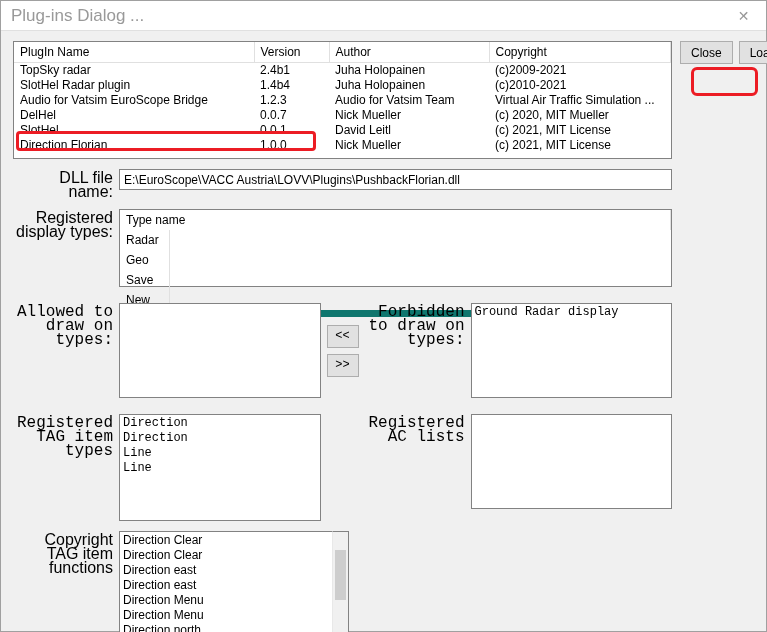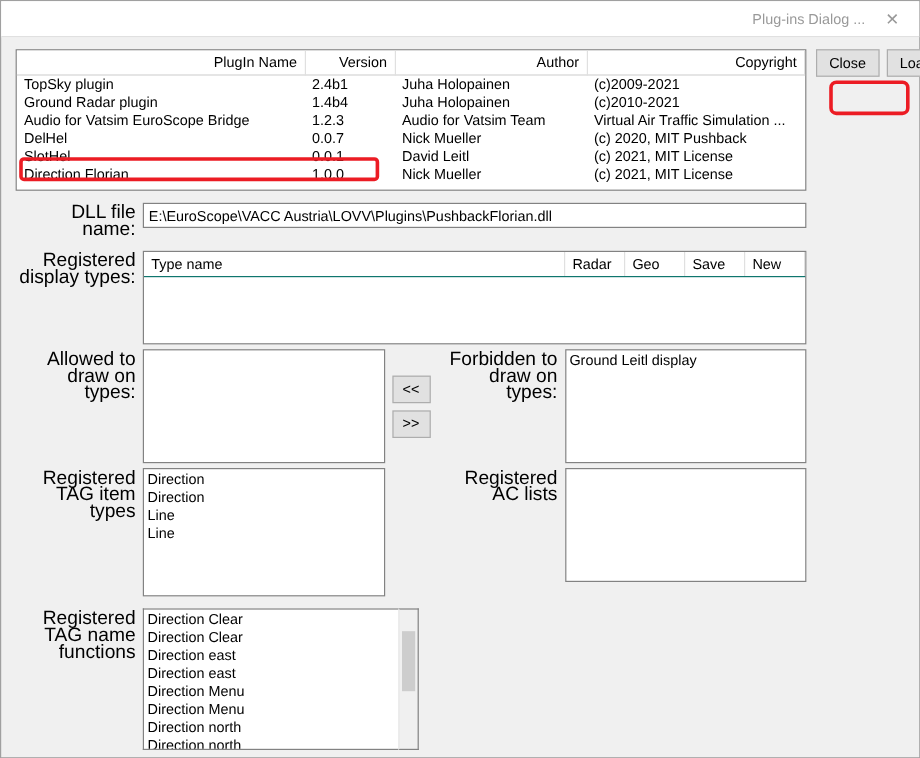--- a/index.html
+++ b/index.html
@@ -23,21 +23,21 @@
   }
   .titlebar {
     height: 30px;
     background: #fff;
     display: flex;
     align-items: center;
     padding: 0 0 0 10px;
     color: #999;
     border-bottom: 1px solid #e0e0e0;
   }
-  .titlebar-title { flex: 1; font-size: 12px; color: #999; text-align: right; }
+  .titlebar-title { flex: 1; font-size: 17px; color: #999; }
   .titlebar-close {
     width: 45px; height: 30px;
     display: flex; align-items: center; justify-content: center;
     color: #999;
     font-size: 14px;
   }
   .content {
     padding: 10px 10px 10px 12px;
     display: flex;
     gap: 8px;
@@ -63,21 +63,21 @@
   }
   .plugin-table {
     width: 100%;
     border-collapse: collapse;
     table-layout: fixed;
   }
   .plugin-table thead th {
     background: #fff;
     border-right: 1px solid #e0e0e0;
     border-bottom: 1px solid #e0e0e0;
-    text-align: right;
+    text-align: left;
     font-weight: normal;
     padding: 3px 6px;
     font-size: 12px;
   }
   .plugin-table tbody td {
     padding: 0px 6px;
     font-size: 12px;
     white-space: nowrap;
     overflow: hidden;
     text-overflow: ellipsis;
@@ -104,32 +104,34 @@
     font-family: inherit;
     font-size: 12px;
   }
   .list-with-header {
     flex: 1;
     border: 1px solid #828282;
     background: #fff;
   }
   .list-header-row {
     display: flex;
-    border-bottom: 1px solid #0f766e;
+    border-bottom: 7px solid #0f766e;
+    flex-direction: column;
   }
   .list-header-row .cell {
     border-right: 1px solid #e0e0e0;
     padding: 3px 6px;
     font-size: 12px;
   }
   .list-body { height: 52px; }
   .dual-pane {
     display: flex;
-    margin-top: 4px;
+    margin-top: 16px;
     gap: 0px;
+    font-family: Liberation Mono, monospace;
   }
   .pane {
     display: flex;
     gap: 6px;
     flex: 1;
   }
   .listbox {
     border: 1px solid #828282;
     background: #fff;
     padding: 1px 3px;
@@ -194,42 +196,42 @@
           <thead>
             <tr>
               <th>PlugIn Name</th>
               <th>Version</th>
               <th>Author</th>
               <th>Copyright</th>
             </tr>
           </thead>
           <tbody id="plugin-rows">
               <tr>
-                <td>TopSky plugin</td>
+                <td>TopSky radar</td>
                 <td>2.4b1</td>
                 <td>Juha Holopainen</td>
                 <td>(c)2009-2021</td>
               </tr>
               <tr>
-                <td>Ground Radar plugin</td>
+                <td>SlotHel Radar plugin</td>
                 <td>1.4b4</td>
                 <td>Juha Holopainen</td>
                 <td>(c)2010-2021</td>
               </tr>
               <tr>
                 <td>Audio for Vatsim EuroScope Bridge</td>
                 <td>1.2.3</td>
                 <td>Audio for Vatsim Team</td>
                 <td>Virtual Air Traffic Simulation ...</td>
               </tr>
               <tr>
                 <td>DelHel</td>
                 <td>0.0.7</td>
                 <td>Nick Mueller</td>
-                <td>(c) 2020, MIT Pushback</td>
+                <td>(c) 2020, MIT Mueller</td>
               </tr>
               <tr>
                 <td>SlotHel</td>
                 <td>0.0.1</td>
                 <td>David Leitl</td>
                 <td>(c) 2021, MIT License</td>
               </tr>
               <tr>
                 <td>Direction Florian</td>
                 <td>1.0.0</td>
@@ -264,21 +266,21 @@
           <div class="lbl"><span>Allowed to draw on types:</span></div>
           <div class="listbox" style="flex:1;height:95px;"></div>
         </div>
         <div class="mid-btns">
           <button class="btn">&lt;&lt;</button>
           <button class="btn">&gt;&gt;</button>
         </div>
         <div class="pane">
           <div class="lbl"><span>Forbidden to draw on types:</span></div>
           <div class="listbox" id="forbidden-list" style="flex:1;height:95px;">
-              <div class="item">Ground Leitl display</div>
+              <div class="item">Ground Radar display</div>
             </div>
         </div>
       </div>
 
       <div class="dual-pane">
         <div class="pane">
           <div class="lbl"><span>Registered TAG item types</span></div>
           <div class="listbox" id="tag-item-types" style="flex:1;height:107px;">
               <div class="item">Direction</div>
               <div class="item">Direction</div>
@@ -287,21 +289,21 @@
             </div>
         </div>
         <div style="width:44px"></div>
         <div class="pane">
           <div class="lbl"><span>Registered AC lists</span></div>
           <div class="listbox" style="flex:1;height:95px;"></div>
         </div>
       </div>
 
       <div class="row-grp" style="align-items:flex-start;">
-        <div class="lbl"><span>Registered TAG name functions</span></div>
+        <div class="lbl"><span>Copyright TAG item functions</span></div>
         <div class="scroll-wrap" style="flex:1;max-width:230px;">
           <div class="listbox" id="tag-item-funcs" style="flex:1;height:118px;border-right:none;">
               <div class="item">Direction Clear</div>
               <div class="item">Direction Clear</div>
               <div class="item">Direction east</div>
               <div class="item">Direction east</div>
               <div class="item">Direction Menu</div>
               <div class="item">Direction Menu</div>
               <div class="item">Direction north</div>
               <div class="item">Direction north</div>

